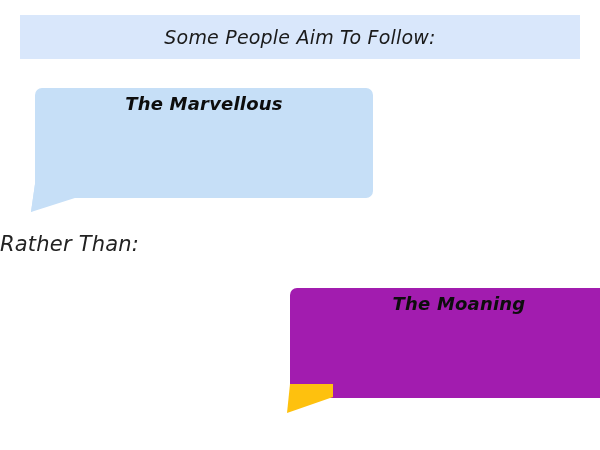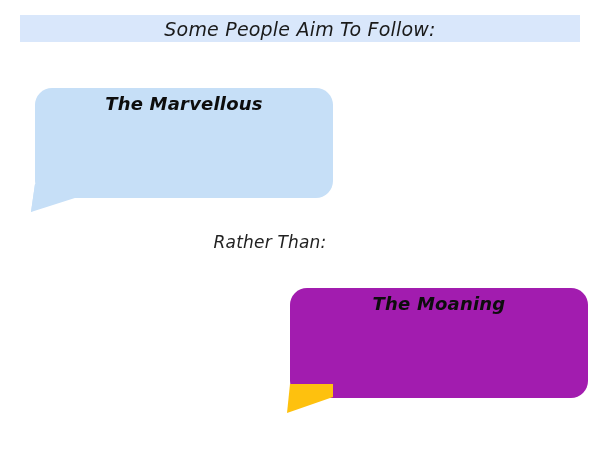--- a/index.html
+++ b/index.html
@@ -12,37 +12,37 @@
     position: relative;
     background: #ffffff;
     font-family: "DejaVu Sans", "Liberation Sans", sans-serif;
     overflow: hidden;
   }
   .header-bar {
     position: absolute;
     left: 20px;
     top: 15px;
     width: 560px;
-    height: 27px;
+    height: 44px;
     background: #d9e7fb;
     display: flex;
     align-items: center;
     justify-content: center;
   }
   .header-bar .title {
     font-style: italic;
     font-size: 19px;
     color: #1a1a1a;
     letter-spacing: 0.2px;
   }
   .bubble {
     position: absolute;
-    width: 298px;
+    width: 338px;
     height: 110px;
-    border-radius: 17px;
+    border-radius: 7px;
     display: flex;
     flex-direction: column;
     align-items: center;
     justify-content: flex-start;
     text-align: center;
   }
   .bubble .line {
     font-style: italic;
     font-weight: bold;
     font-size: 18px;
@@ -71,23 +71,22 @@
   }
   .tail-moaning {
     left: 283px;
     top: 384px;
   }
   .divider-label {
     position: absolute;
     left: 0;
     top: 232px;
     width: 540px;
-    text-align: center;
     font-style: italic;
-    font-size: 17px;
+    font-size: 21px;
     color: #222222;
     letter-spacing: 0.2px;
   }
 </style>
 </head>
 <body style="background-color: rgb(255, 255, 255);">
 
 <div class="header-bar" style="background-color: rgb(217, 231, 251);">
   <span class="title">Some People Aim To Follow:</span>
 </div>

